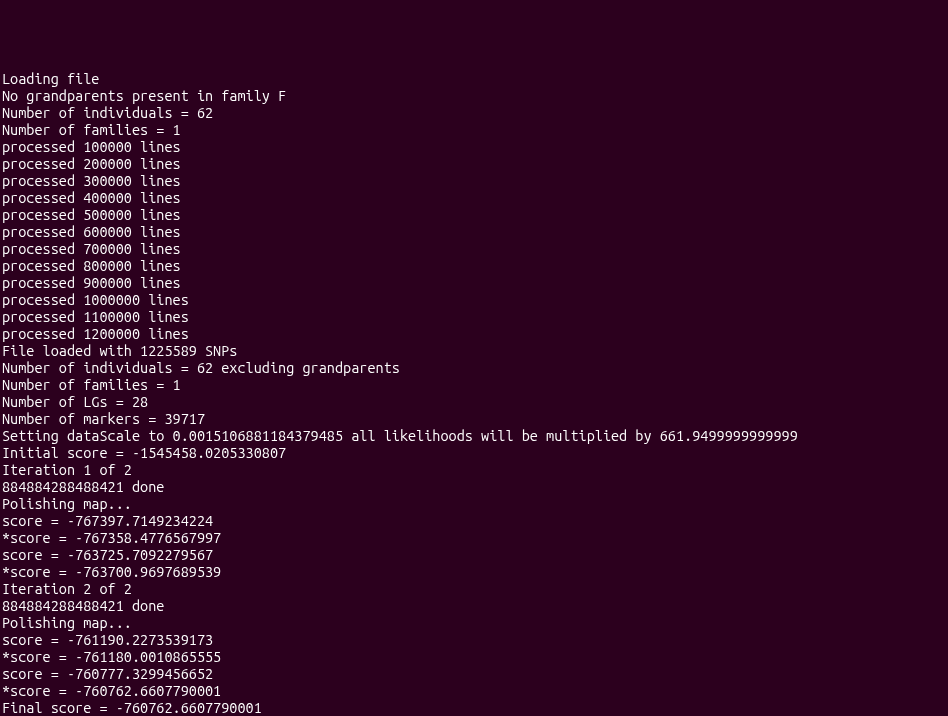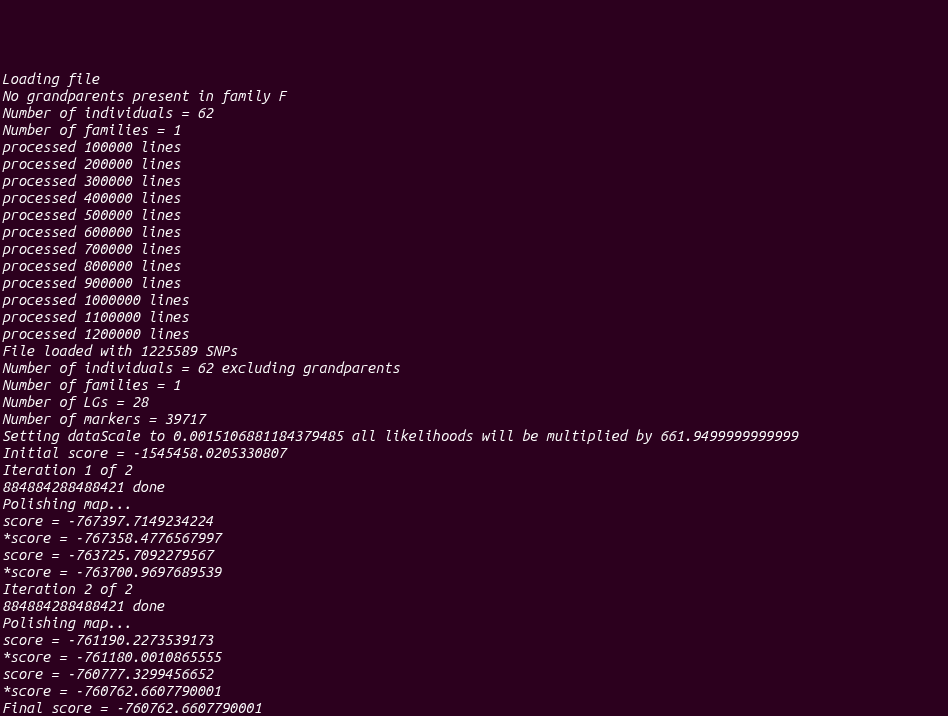--- a/index.html
+++ b/index.html
@@ -10,21 +10,20 @@
       font-size: 14.5px;
       line-height: 17px;
       padding: 2px 2px;
       width: 948px;
       height: 716px;
       overflow: hidden;
       white-space: pre;
     }
     .terminal-line {
       display: block;
-      font-style: italic;
     }
   </style>
 </head>
 <body>
 
 
 
 <div id="terminal-output"><span class="terminal-line">Loading file</span><span class="terminal-line">No grandparents present in family F</span><span class="terminal-line">Number of individuals = 62</span><span class="terminal-line">Number of families = 1</span><span class="terminal-line">processed 100000 lines</span><span class="terminal-line">processed 200000 lines</span><span class="terminal-line">processed 300000 lines</span><span class="terminal-line">processed 400000 lines</span><span class="terminal-line">processed 500000 lines</span><span class="terminal-line">processed 600000 lines</span><span class="terminal-line">processed 700000 lines</span><span class="terminal-line">processed 800000 lines</span><span class="terminal-line">processed 900000 lines</span><span class="terminal-line">processed 1000000 lines</span><span class="terminal-line">processed 1100000 lines</span><span class="terminal-line">processed 1200000 lines</span><span class="terminal-line">File loaded with 1225589 SNPs</span><span class="terminal-line">Number of individuals = 62 excluding grandparents</span><span class="terminal-line">Number of families = 1</span><span class="terminal-line">Number of LGs = 28</span><span class="terminal-line">Number of markers = 39717</span><span class="terminal-line">Setting dataScale to 0.0015106881184379485 all likelihoods will be multiplied by 661.9499999999999</span><span class="terminal-line">Initial score = -1545458.0205330807</span><span class="terminal-line">Iteration 1 of 2</span><span class="terminal-line">884884288488421 done</span><span class="terminal-line">Polishing map...</span><span class="terminal-line">score = -767397.7149234224</span><span class="terminal-line">*score = -767358.4776567997</span><span class="terminal-line">score = -763725.7092279567</span><span class="terminal-line">*score = -763700.9697689539</span><span class="terminal-line">Iteration 2 of 2</span><span class="terminal-line">884884288488421 done</span><span class="terminal-line">Polishing map...</span><span class="terminal-line">score = -761190.2273539173</span><span class="terminal-line">*score = -761180.0010865555</span><span class="terminal-line">score = -760777.3299456652</span><span class="terminal-line">*score = -760762.6607790001</span><span class="terminal-line">Final score = -760762.6607790001</span></div>
 
 

